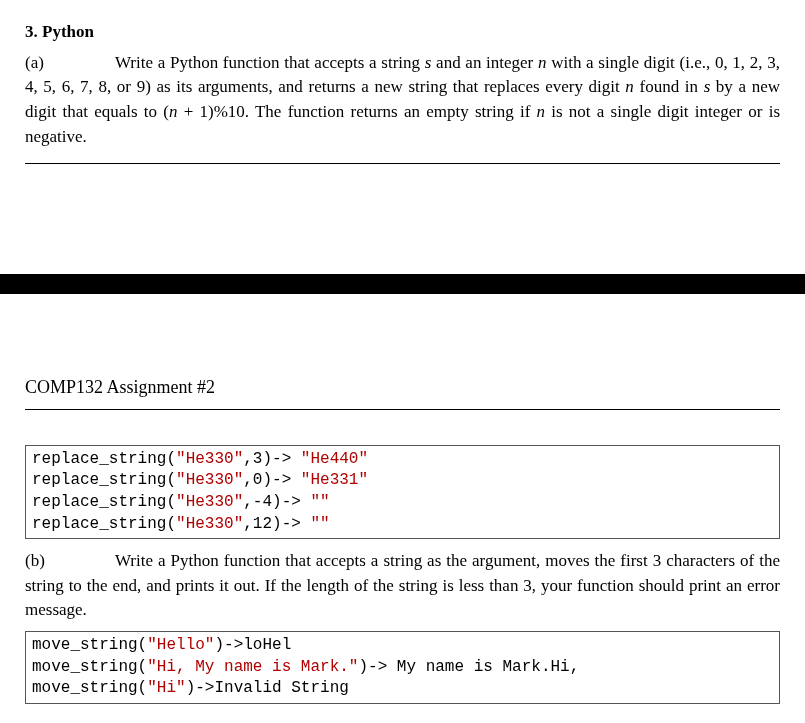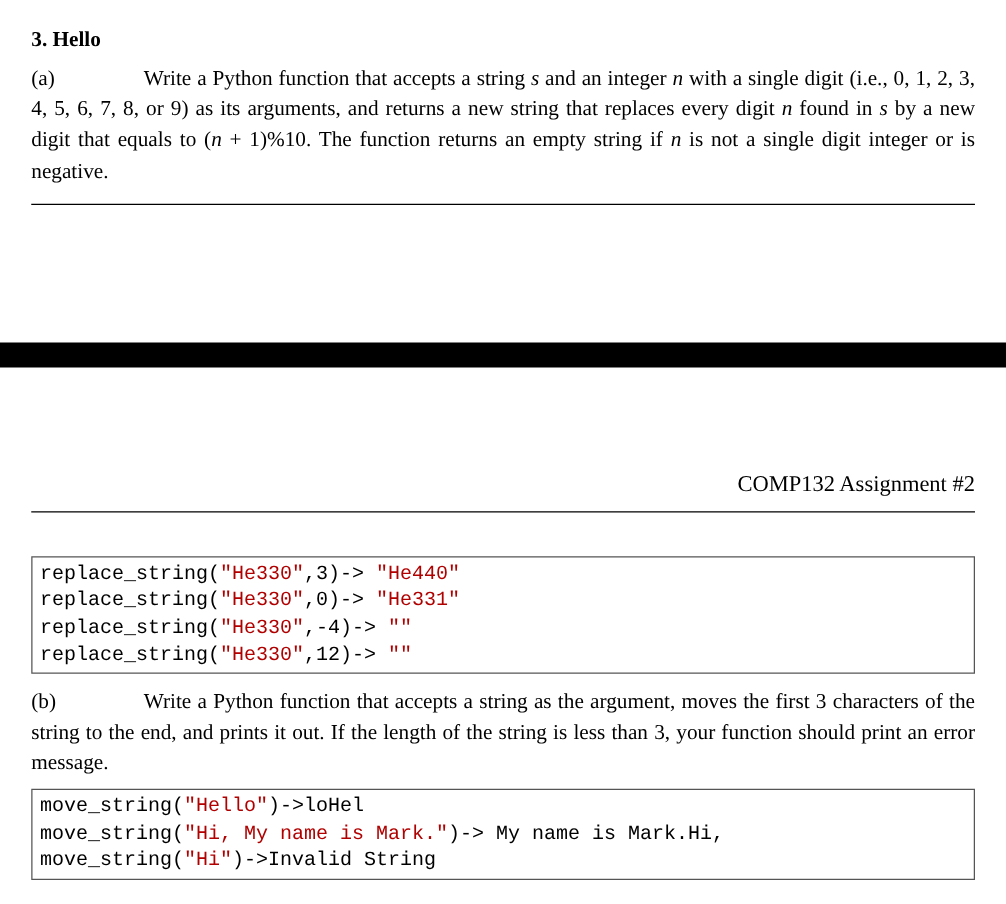--- a/index.html
+++ b/index.html
@@ -38,21 +38,21 @@
   }
   .page-break-bar {
     height: 20px;
     background: #000;
     margin: 0 -25px;
   }
   .page-top-space {
     height: 80px;
   }
   .page-header {
-    text-align: right;
+    text-align: left;
     font-size: 18px;
     margin-bottom: 4px;
   }
   .page-header-rule {
     border: none;
     border-bottom: 1px solid #000;
     margin-bottom: 35px;
   }
   .code-box {
     border: 1px solid #555;
@@ -63,21 +63,21 @@
     margin-bottom: 10px;
     white-space: pre-wrap;
   }
   .code-box .q { color: #b00000; } 
 </style>
 </head>
 <body>
 
 <div class="heading">
   <span>3.</span>
-  <span>Hello</span>
+  <span>Python</span>
 </div>
 
 <div class="problem-text">
   <span class="part-label">(a)</span><span>Write a Python function that accepts a string </span><span class="italic">s</span><span> and an integer </span><span class="italic">n</span><span> with a single digit (i.e., 0, 1, 2, 3, 4, 5, 6, 7, 8, or 9) as its arguments, and returns a new string that replaces every digit </span><span class="italic">n</span><span> found in </span><span class="italic">s</span><span> by a new digit that equals to (</span><span class="italic">n</span><span> + 1)%10. The function returns an empty string if </span><span class="italic">n</span><span> is not a single digit integer or is negative.</span>
 </div>
 
 <hr class="hr-line">
 
 <div class="page-gap"></div>
 <div class="page-break-bar"></div>

